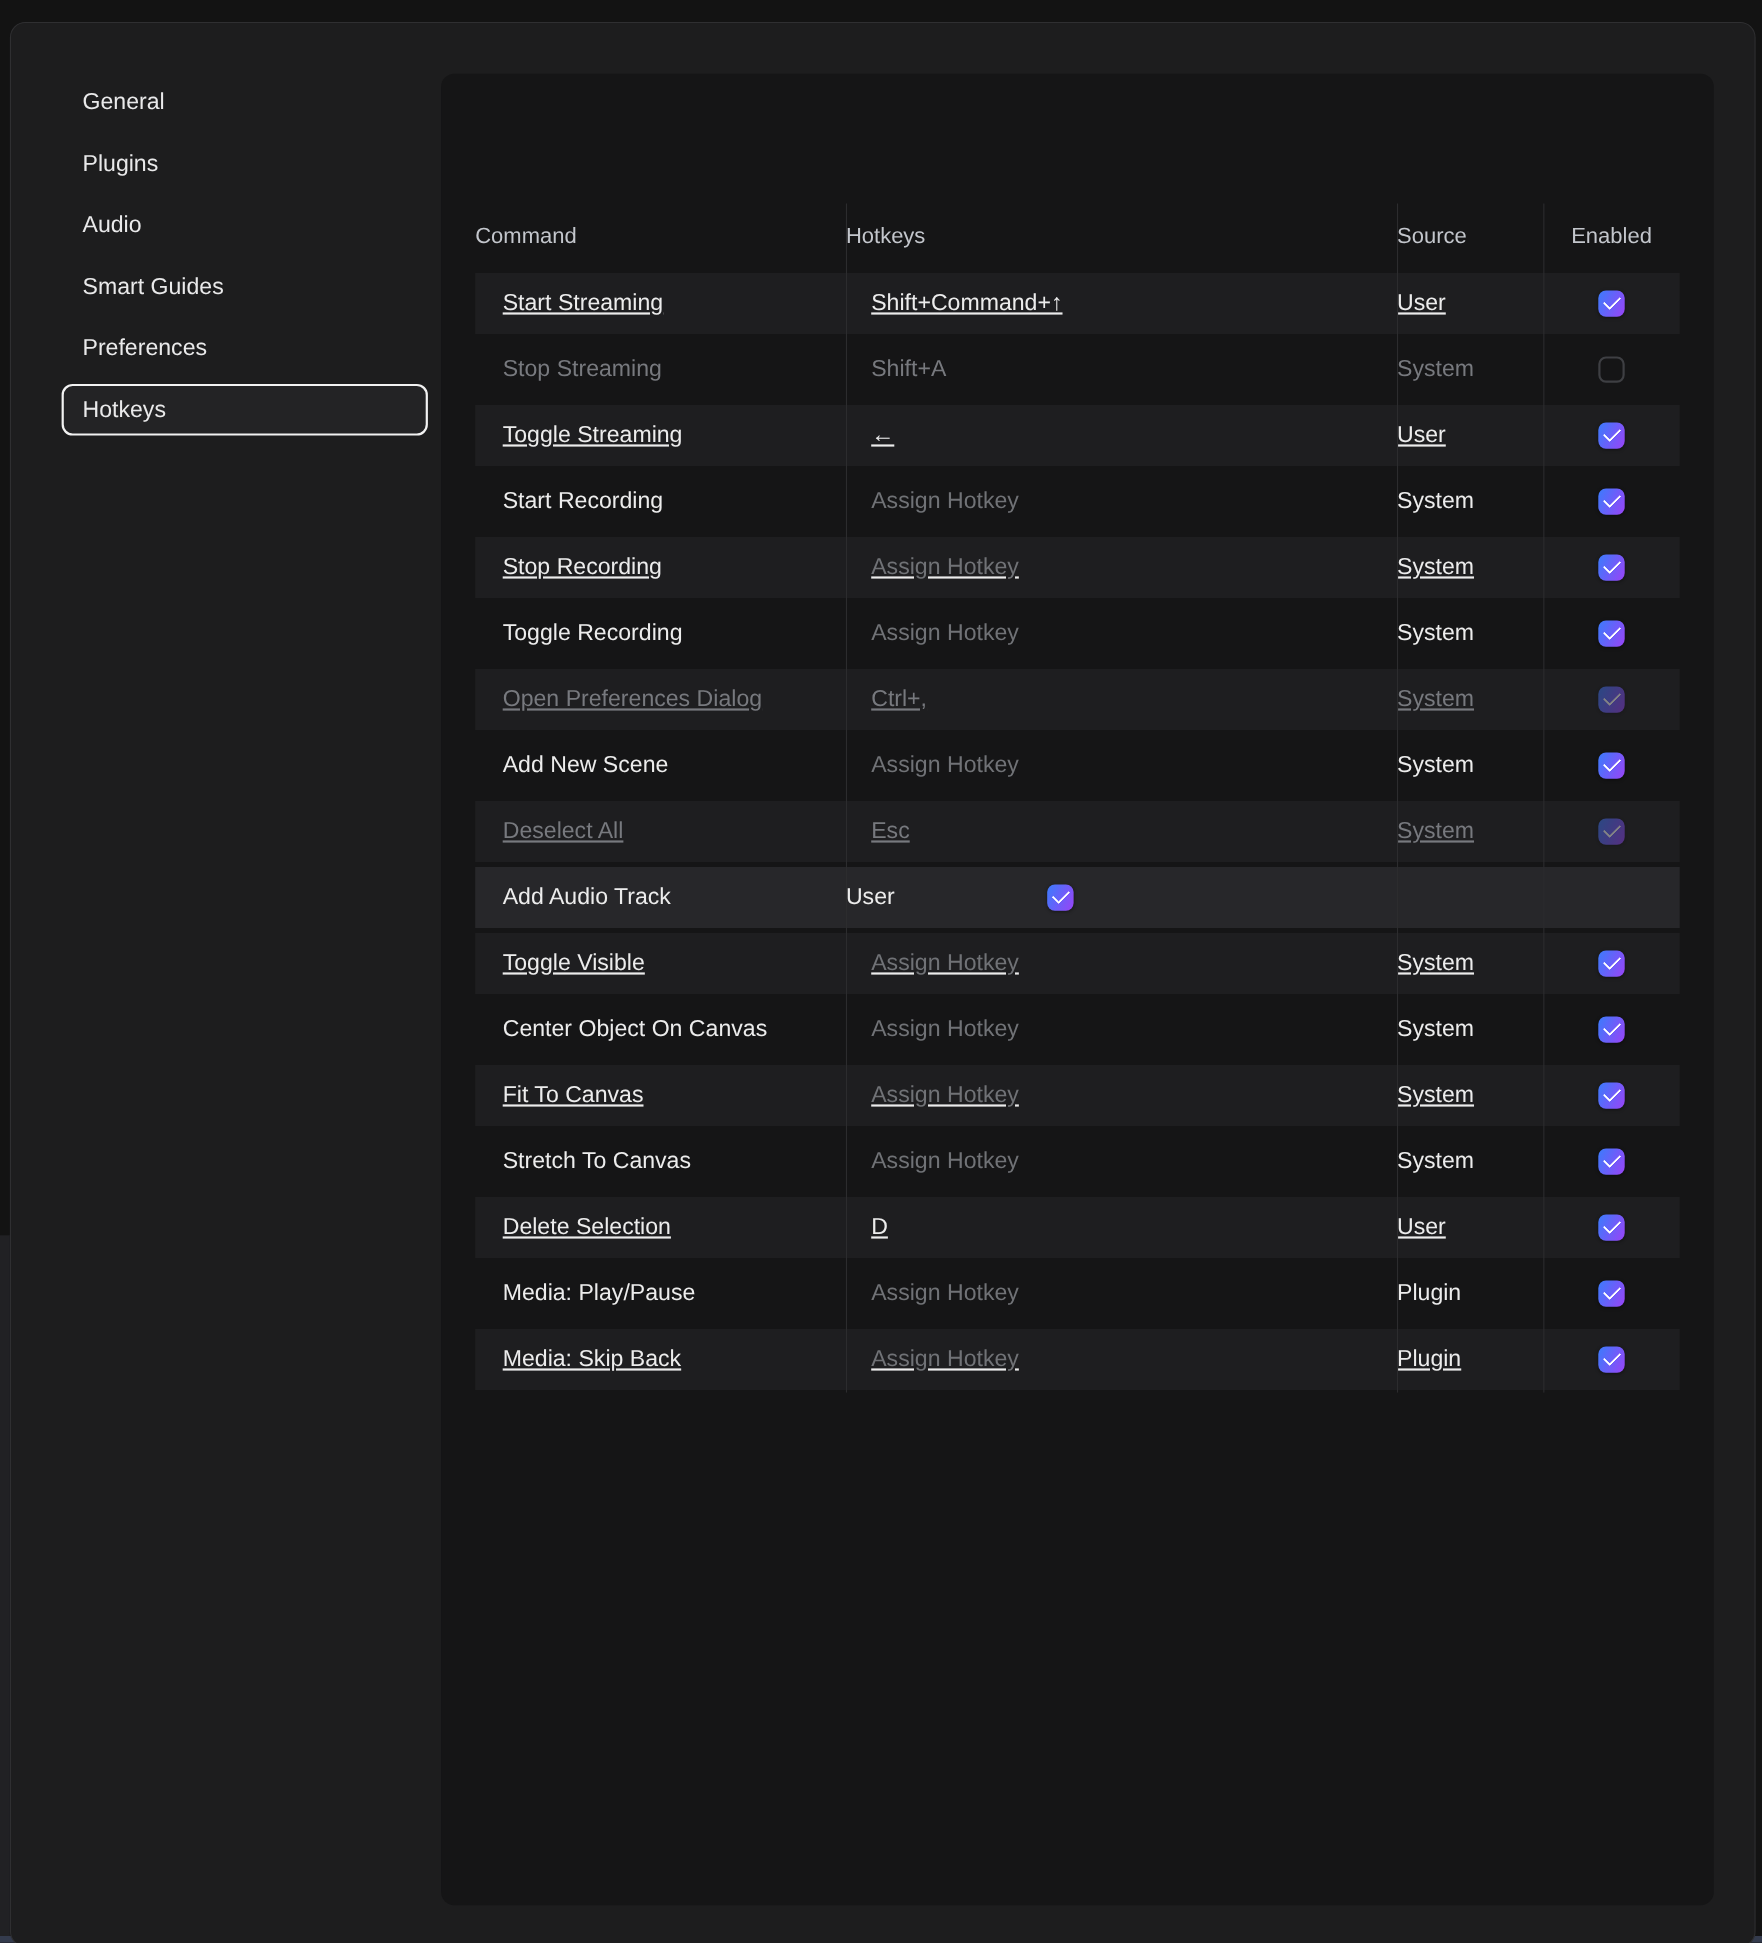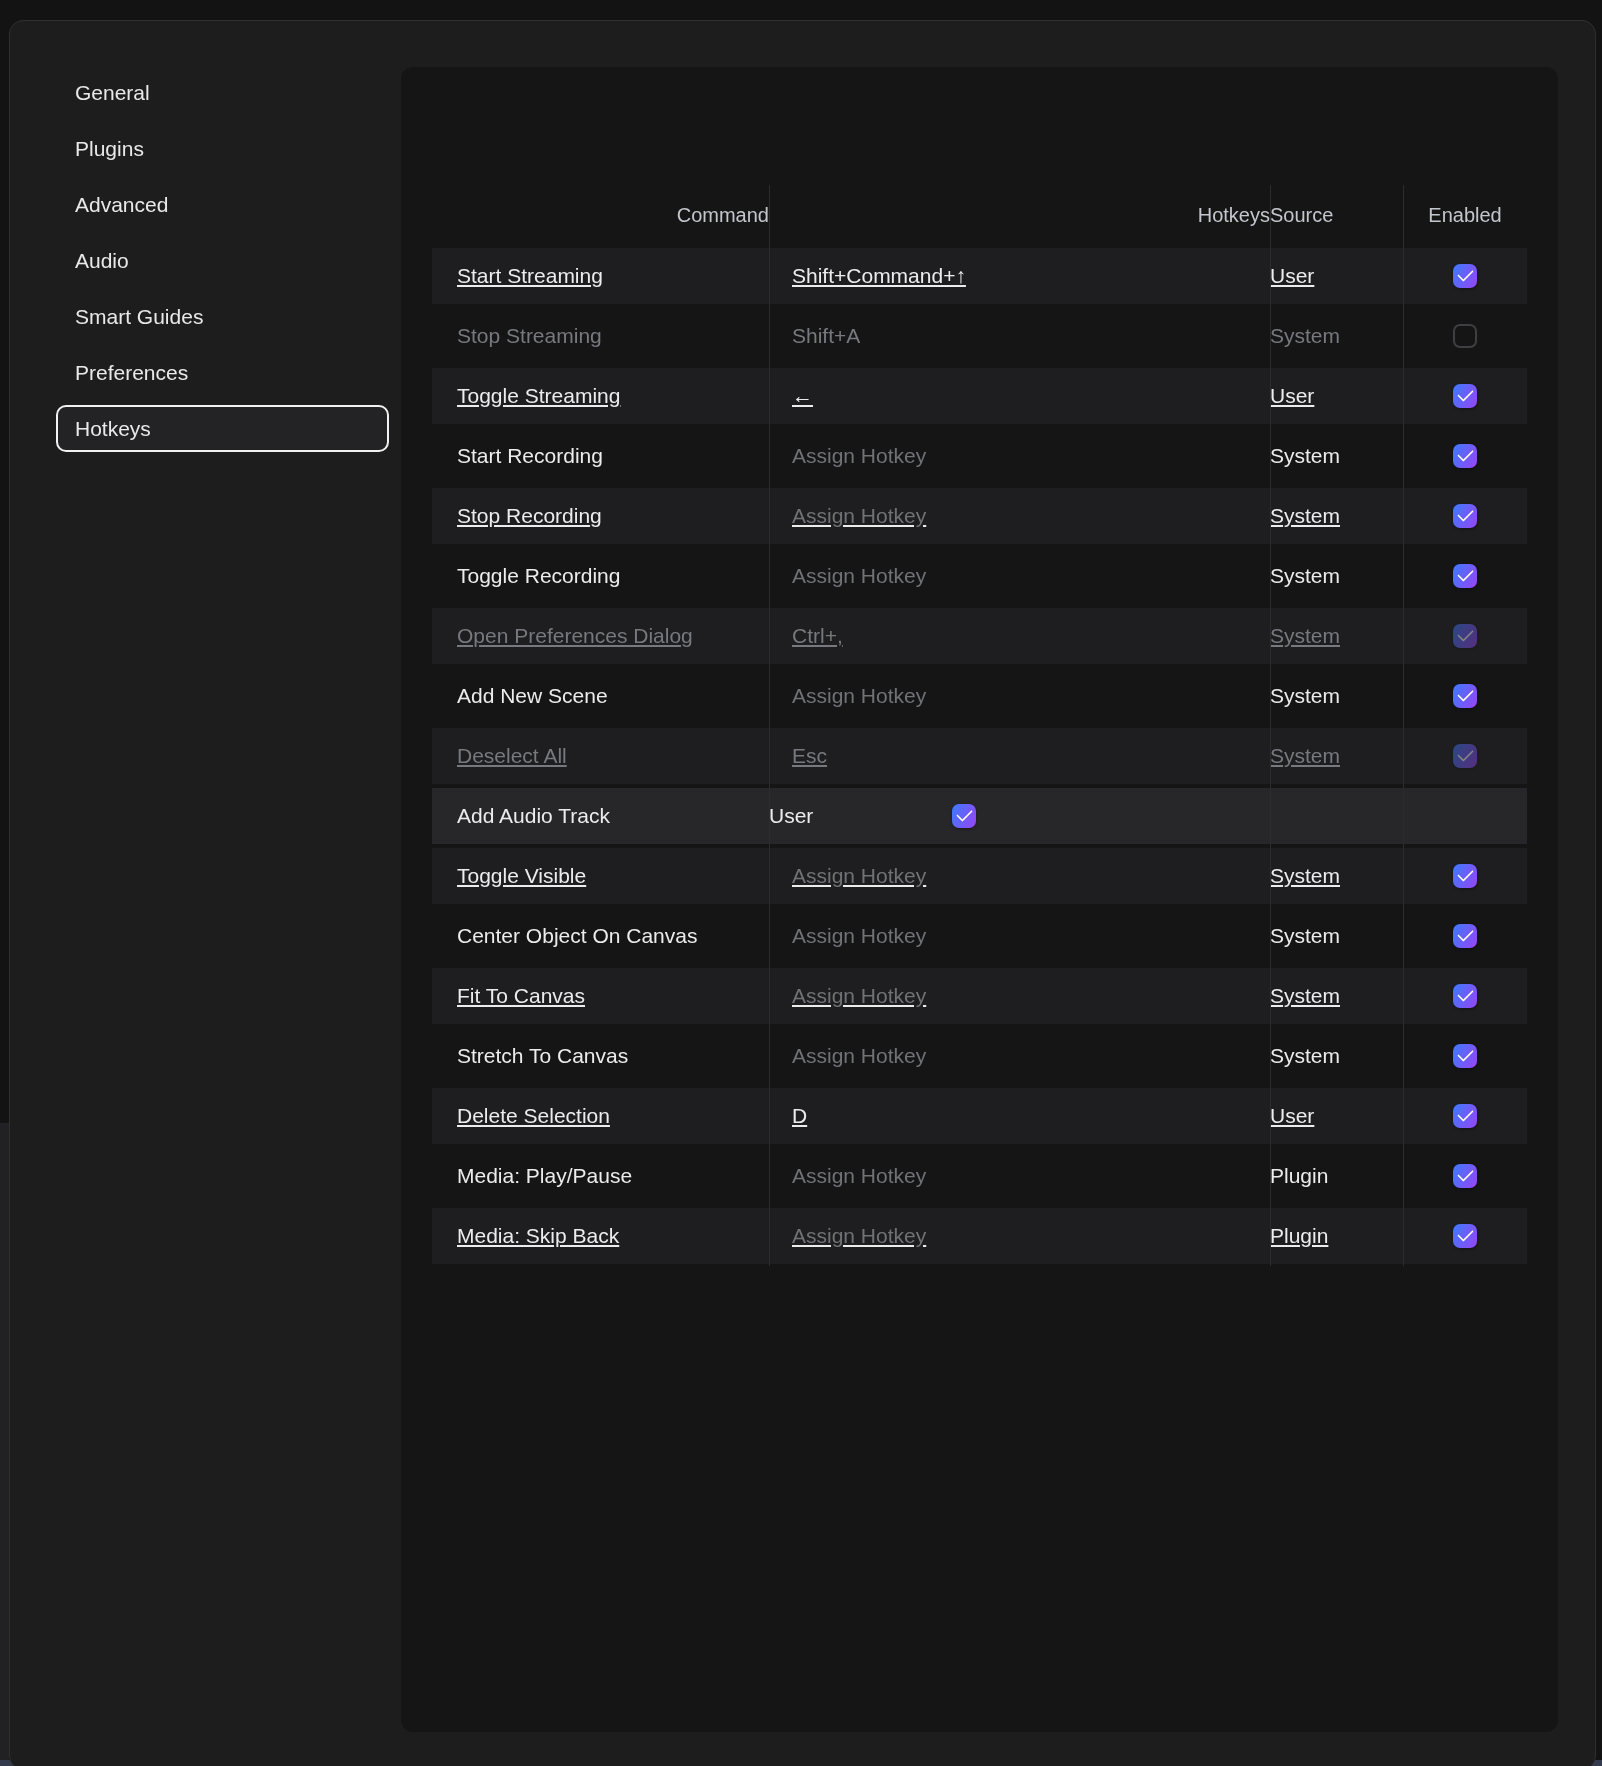--- a/index.html
+++ b/index.html
@@ -37,21 +37,21 @@
            border-top:2px solid transparent; border-bottom:2px solid transparent;
            background-clip:padding-box; }
   .trow.shaded    { background-color:#1e1e20;text-decoration:underline; }
   .trow.highlight { background-color:#27272a; }
   .trow.disabled  { color:#77797e; }
 
   .c1 { width:337px; padding-left:25px; }
   .c2 { width:501px; padding-left:23px; }
   .c3 { width:133px; text-align:left; }
   .c4 { width:124px; display:flex; justify-content:center; align-items:center; }
-  .thead .c1, .thead .c2 { padding-left:0; text-align:right; }
+  .thead .c1, .thead .c2 { padding-left:0; text-align:left; }
 
   .hotkey-placeholder { color:#707276; }
 
   
   .checkbox { width:24px; height:24px; border-radius:7px; position:relative; cursor:pointer; }
   .checkbox.checked { background:linear-gradient(115deg,#3f79fc 5%,#9049f7 90%);
                       box-shadow:0 1px 3px rgba(0,0,0,.4); }
   .checkbox.checked::after { content:""; position:absolute; left:5px; top:5px;
                       width:13px; height:7px;
                       border-left:2.6px solid #fff; border-bottom:2.6px solid #fff;
@@ -68,23 +68,20 @@
 <div class="panel">
 
   <nav class="sidebar" id="sidebar">
       <div class="side-item">
         <span>General</span>
       </div>
       <div class="side-item">
         <span>Plugins</span>
       </div>
       <div class="side-item">
-        <span>Advanced</span>
-      </div>
-      <div class="side-item">
         <span>Audio</span>
       </div>
       <div class="side-item">
         <span>Smart Guides</span>
       </div>
       <div class="side-item">
         <span>Preferences</span>
       </div>
       <div class="side-item selected">
         <span>Hotkeys</span>

